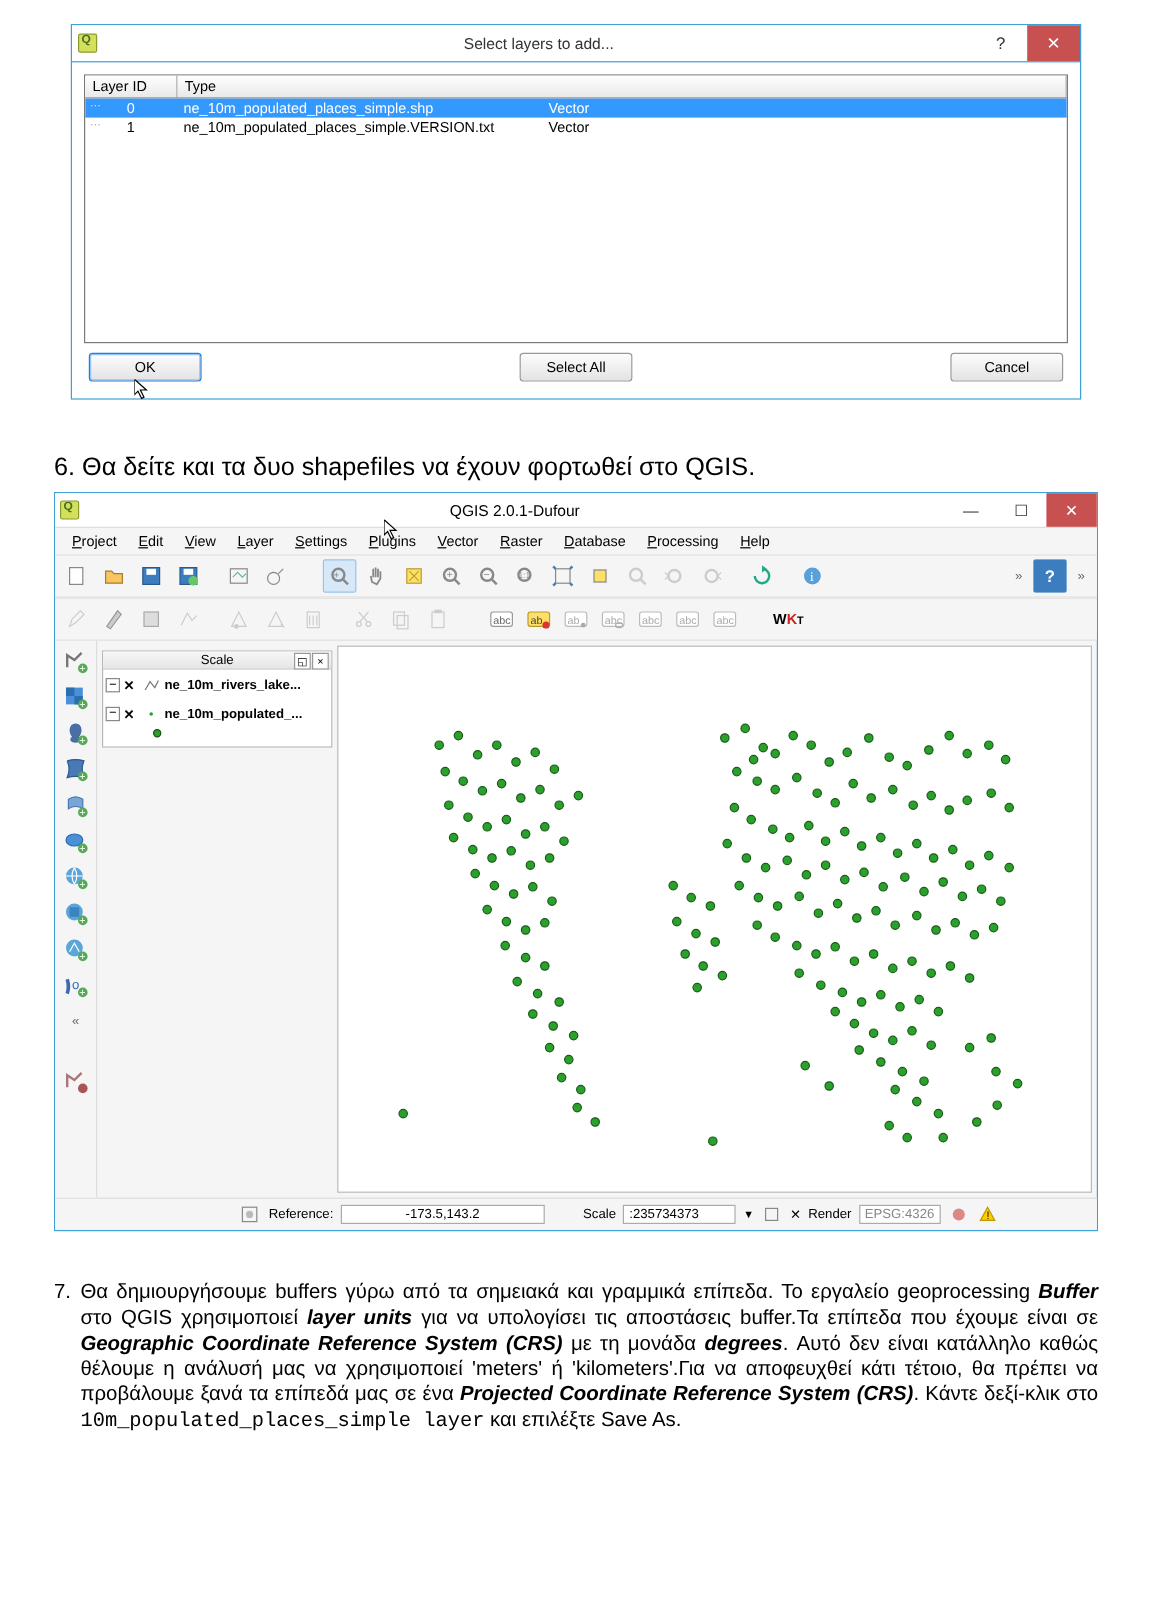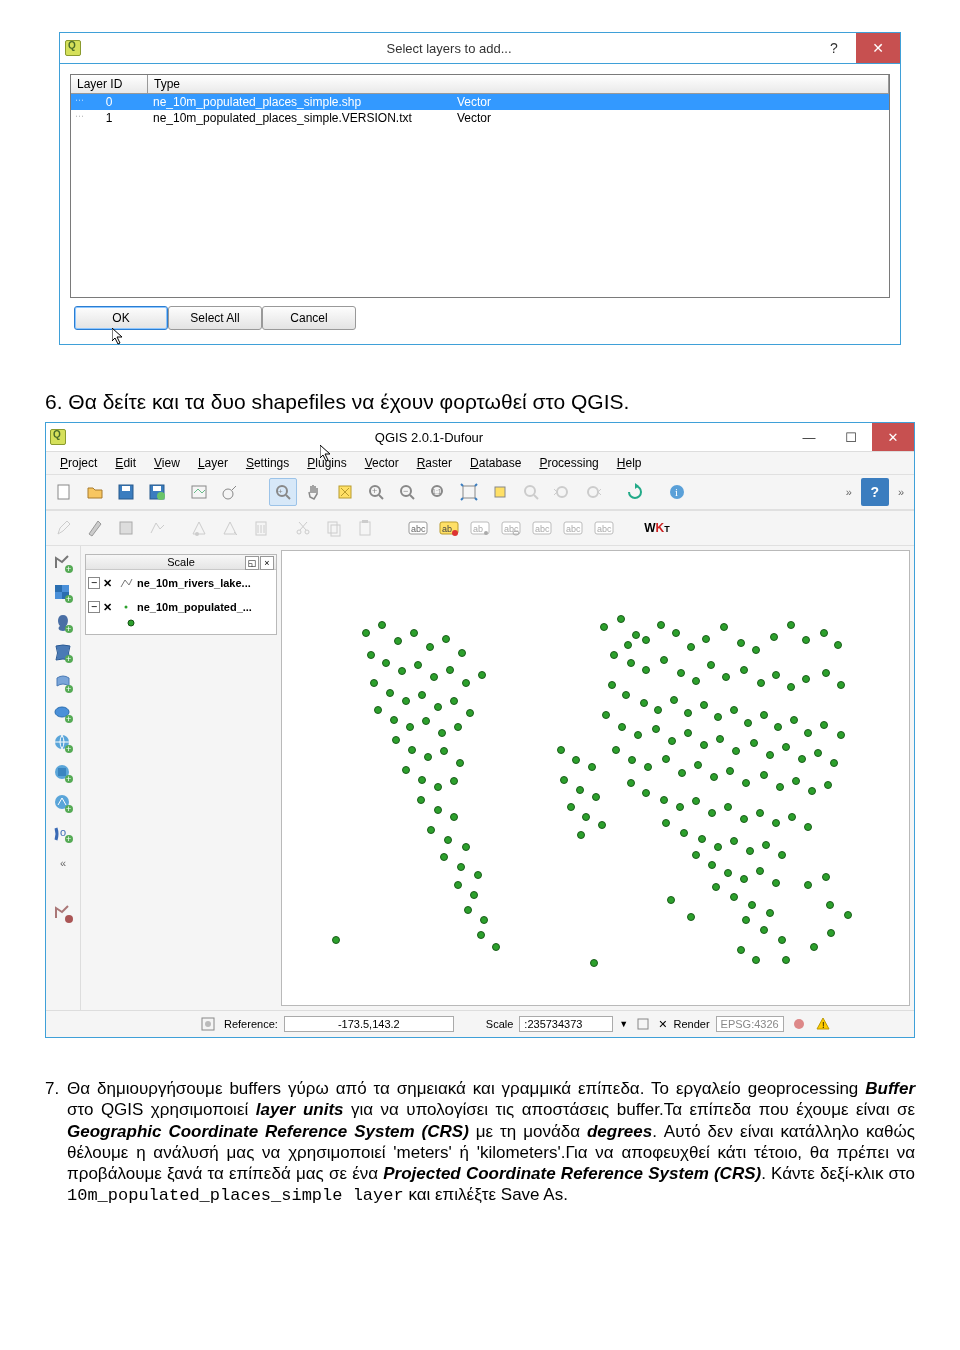--- a/index.html
+++ b/index.html
@@ -1,37 +1,37 @@
 <!DOCTYPE html>
 <html><head>
 <meta charset="utf-8">
 <style>
 body{margin:0;background:#fff;font-family:Arial,Helvetica,sans-serif;font-size:14px;color:#000;width:960px}
-.page{padding:32px 45px}
+.page{padding:20px 45px}
 .win{border:1px solid #3fa0d8;background:#fff;margin:0 auto}
 .titlebar{display:flex;align-items:center;background:#fff;border-bottom:1px solid #3fa0d8;height:30px}
 .titlebar .icon{width:26px;display:flex;align-items:center;justify-content:center}
 .titlebar .title{flex:1;text-align:center;font-size:13px;color:#333}
 .titlebar .ctrls{display:flex}
 .titlebar .ctrl{width:44px;height:30px;display:flex;align-items:center;justify-content:center;font-size:14px;color:#333}
 .titlebar .ctrl.close{background:#c75050;color:#fff}
 .dlg-body{padding:10px}
 .tbl{border:1px solid #7a7a7a;height:222px;overflow:hidden}
 .tbl-head{display:flex;background:#fff;font-size:12px}
 .tbl-head div{border-right:1px solid #999;border-bottom:1px solid #999;padding:2px 6px;background:linear-gradient(#fff,#e9e9e9)}
 .tbl-head .c1{width:64px}
 .tbl-head .c2{width:292px}
 .tbl-head .c3{flex:1}
 .tbl-row{display:flex;font-size:12px}
 .tbl-row div{padding:1px 6px}
 .tbl-row .c1{width:64px;text-align:center}
 .tbl-row .c2{width:292px}
 .tbl-row .c3{flex:1}
 .tbl-row.sel{background:#3399ff;color:#fff}
-.btnrow{display:flex;justify-content:flex-start;gap:0;padding:8px 4px 4px}
+.btnrow{display:flex;justify-content:space-between;gap:10px;padding:8px 4px 4px}
 .btn{border:1px solid #999;background:linear-gradient(#fdfdfd,#e3e3e3);border-radius:3px;padding:4px 0;width:92px;text-align:center;font-size:12px}
 .btn.def{border:1px solid #2b7dd1;box-shadow:0 0 0 1px #8cc6ff inset}
 .bodytext{margin:45px 0 8px;font-size:21px}
 .win2{border:1px solid #3fa0d8;background:#f5f5f5;margin-top:2px}
 .titlebar2{display:flex;align-items:center;background:#fff;border-bottom:1px solid #ddd;height:28px}
 .titlebar2 .icon{width:24px;display:flex;align-items:center;justify-content:center}
 .titlebar2 .title{flex:1;text-align:center;font-size:13px}
 .titlebar2 .ctrls{display:flex}
 .titlebar2 .ctrl{width:42px;height:28px;display:flex;align-items:center;justify-content:center;font-size:13px;color:#333}
 .titlebar2 .ctrl.close{background:#c75050;color:#fff}

